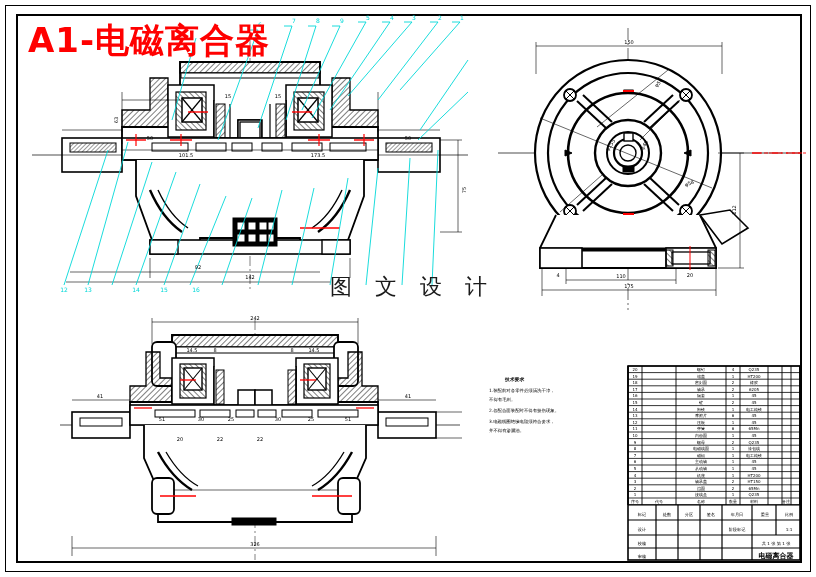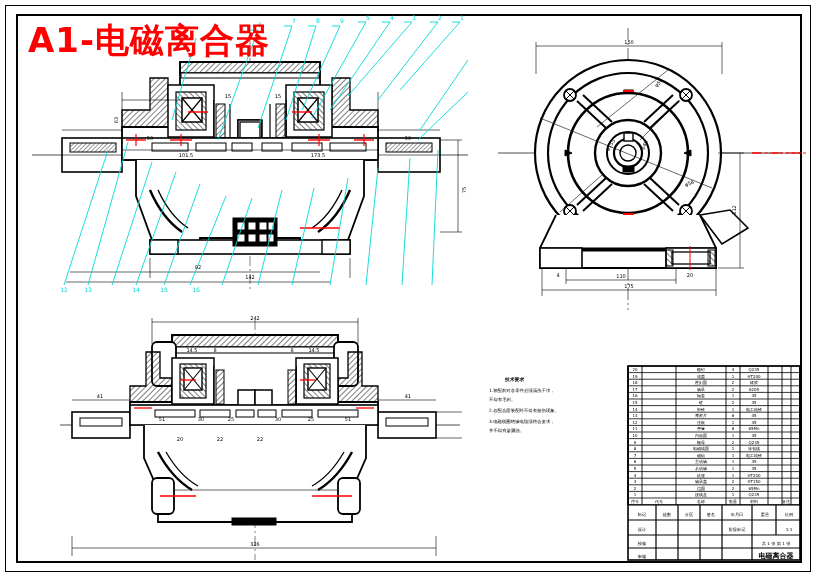--- a/index.html
+++ b/index.html
@@ -101,20 +101,21 @@
 </style>
 </head>
 <body>
 
 <div id="sheet">
 
   <div class="outer-frame"></div>
   <div class="inner-frame"></div>
 
   <div id="title-text">A1-电磁离合器</div>
+  <div id="watermark">图 文 设 计</div>
 
   <svg class="layer" viewBox="0 0 816 577">
     <defs>
       <pattern id="hatchA" width="4" height="4" patternTransform="rotate(45)" patternUnits="userSpaceOnUse">
         <line x1="0" y1="0" x2="0" y2="4" stroke="#000" stroke-width="1"></line>
       </pattern>
       <pattern id="hatchB" width="4" height="4" patternTransform="rotate(-45)" patternUnits="userSpaceOnUse">
         <line x1="0" y1="0" x2="0" y2="4" stroke="#000" stroke-width="1"></line>
       </pattern>
       <pattern id="hatchC" width="3" height="3" patternTransform="rotate(45)" patternUnits="userSpaceOnUse">

